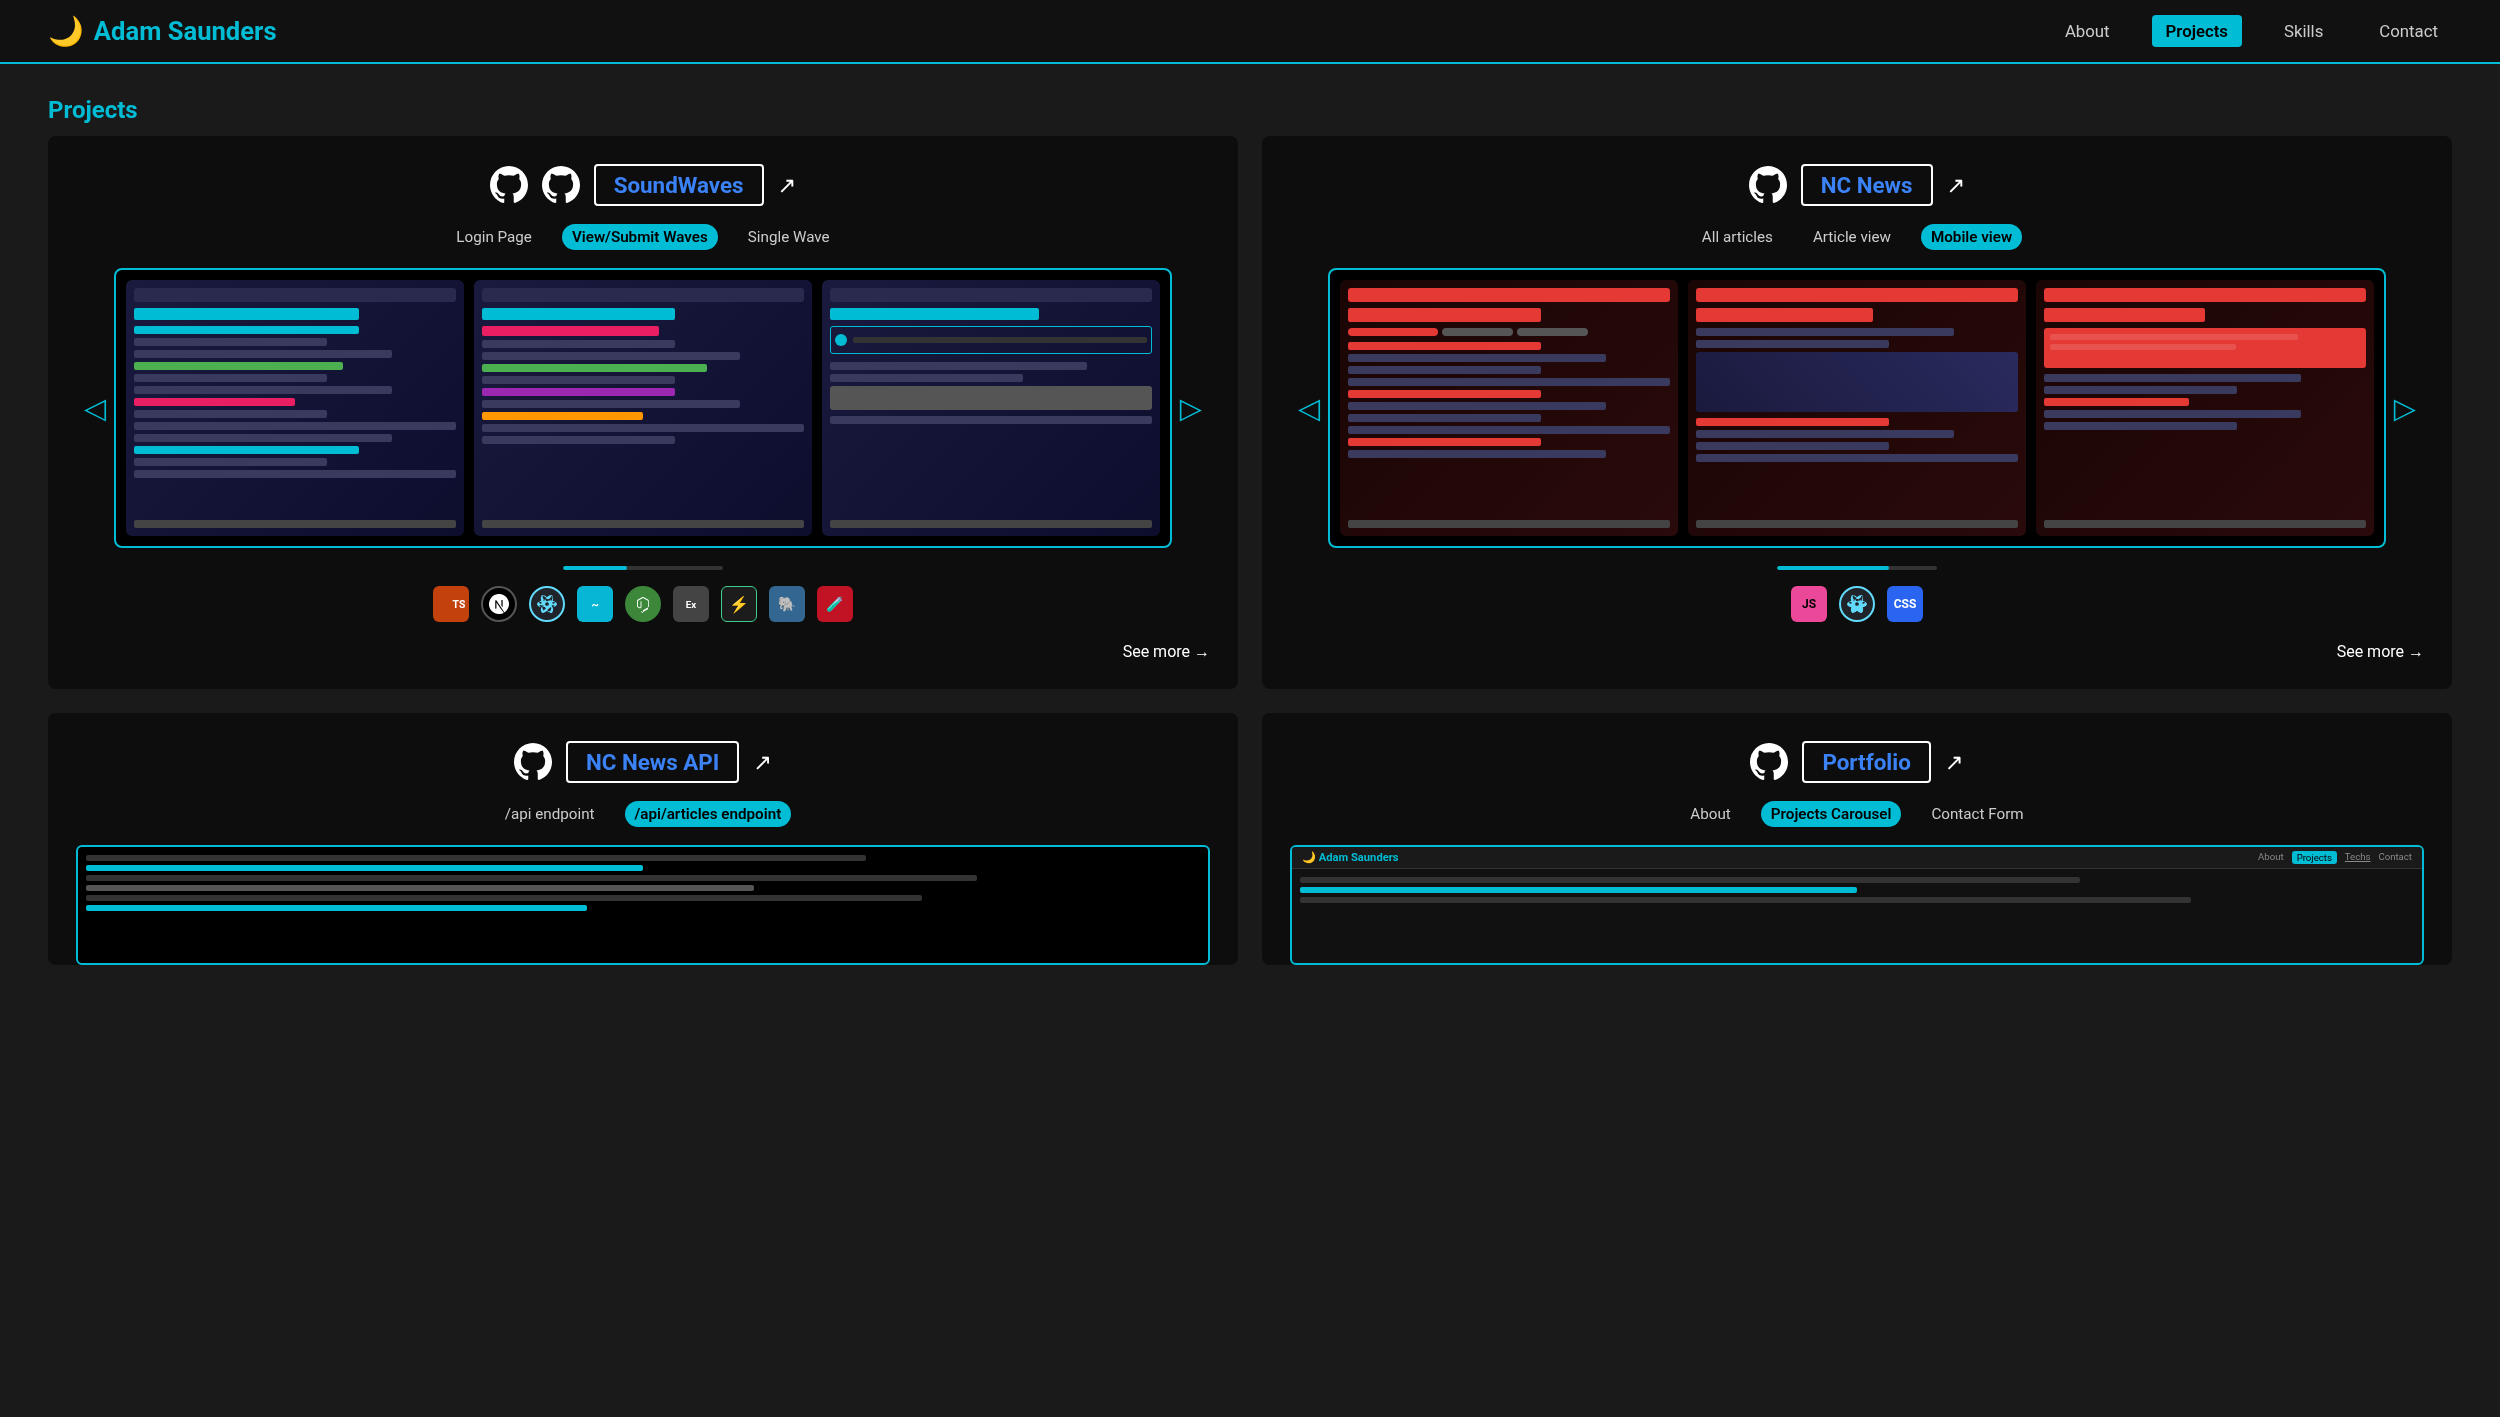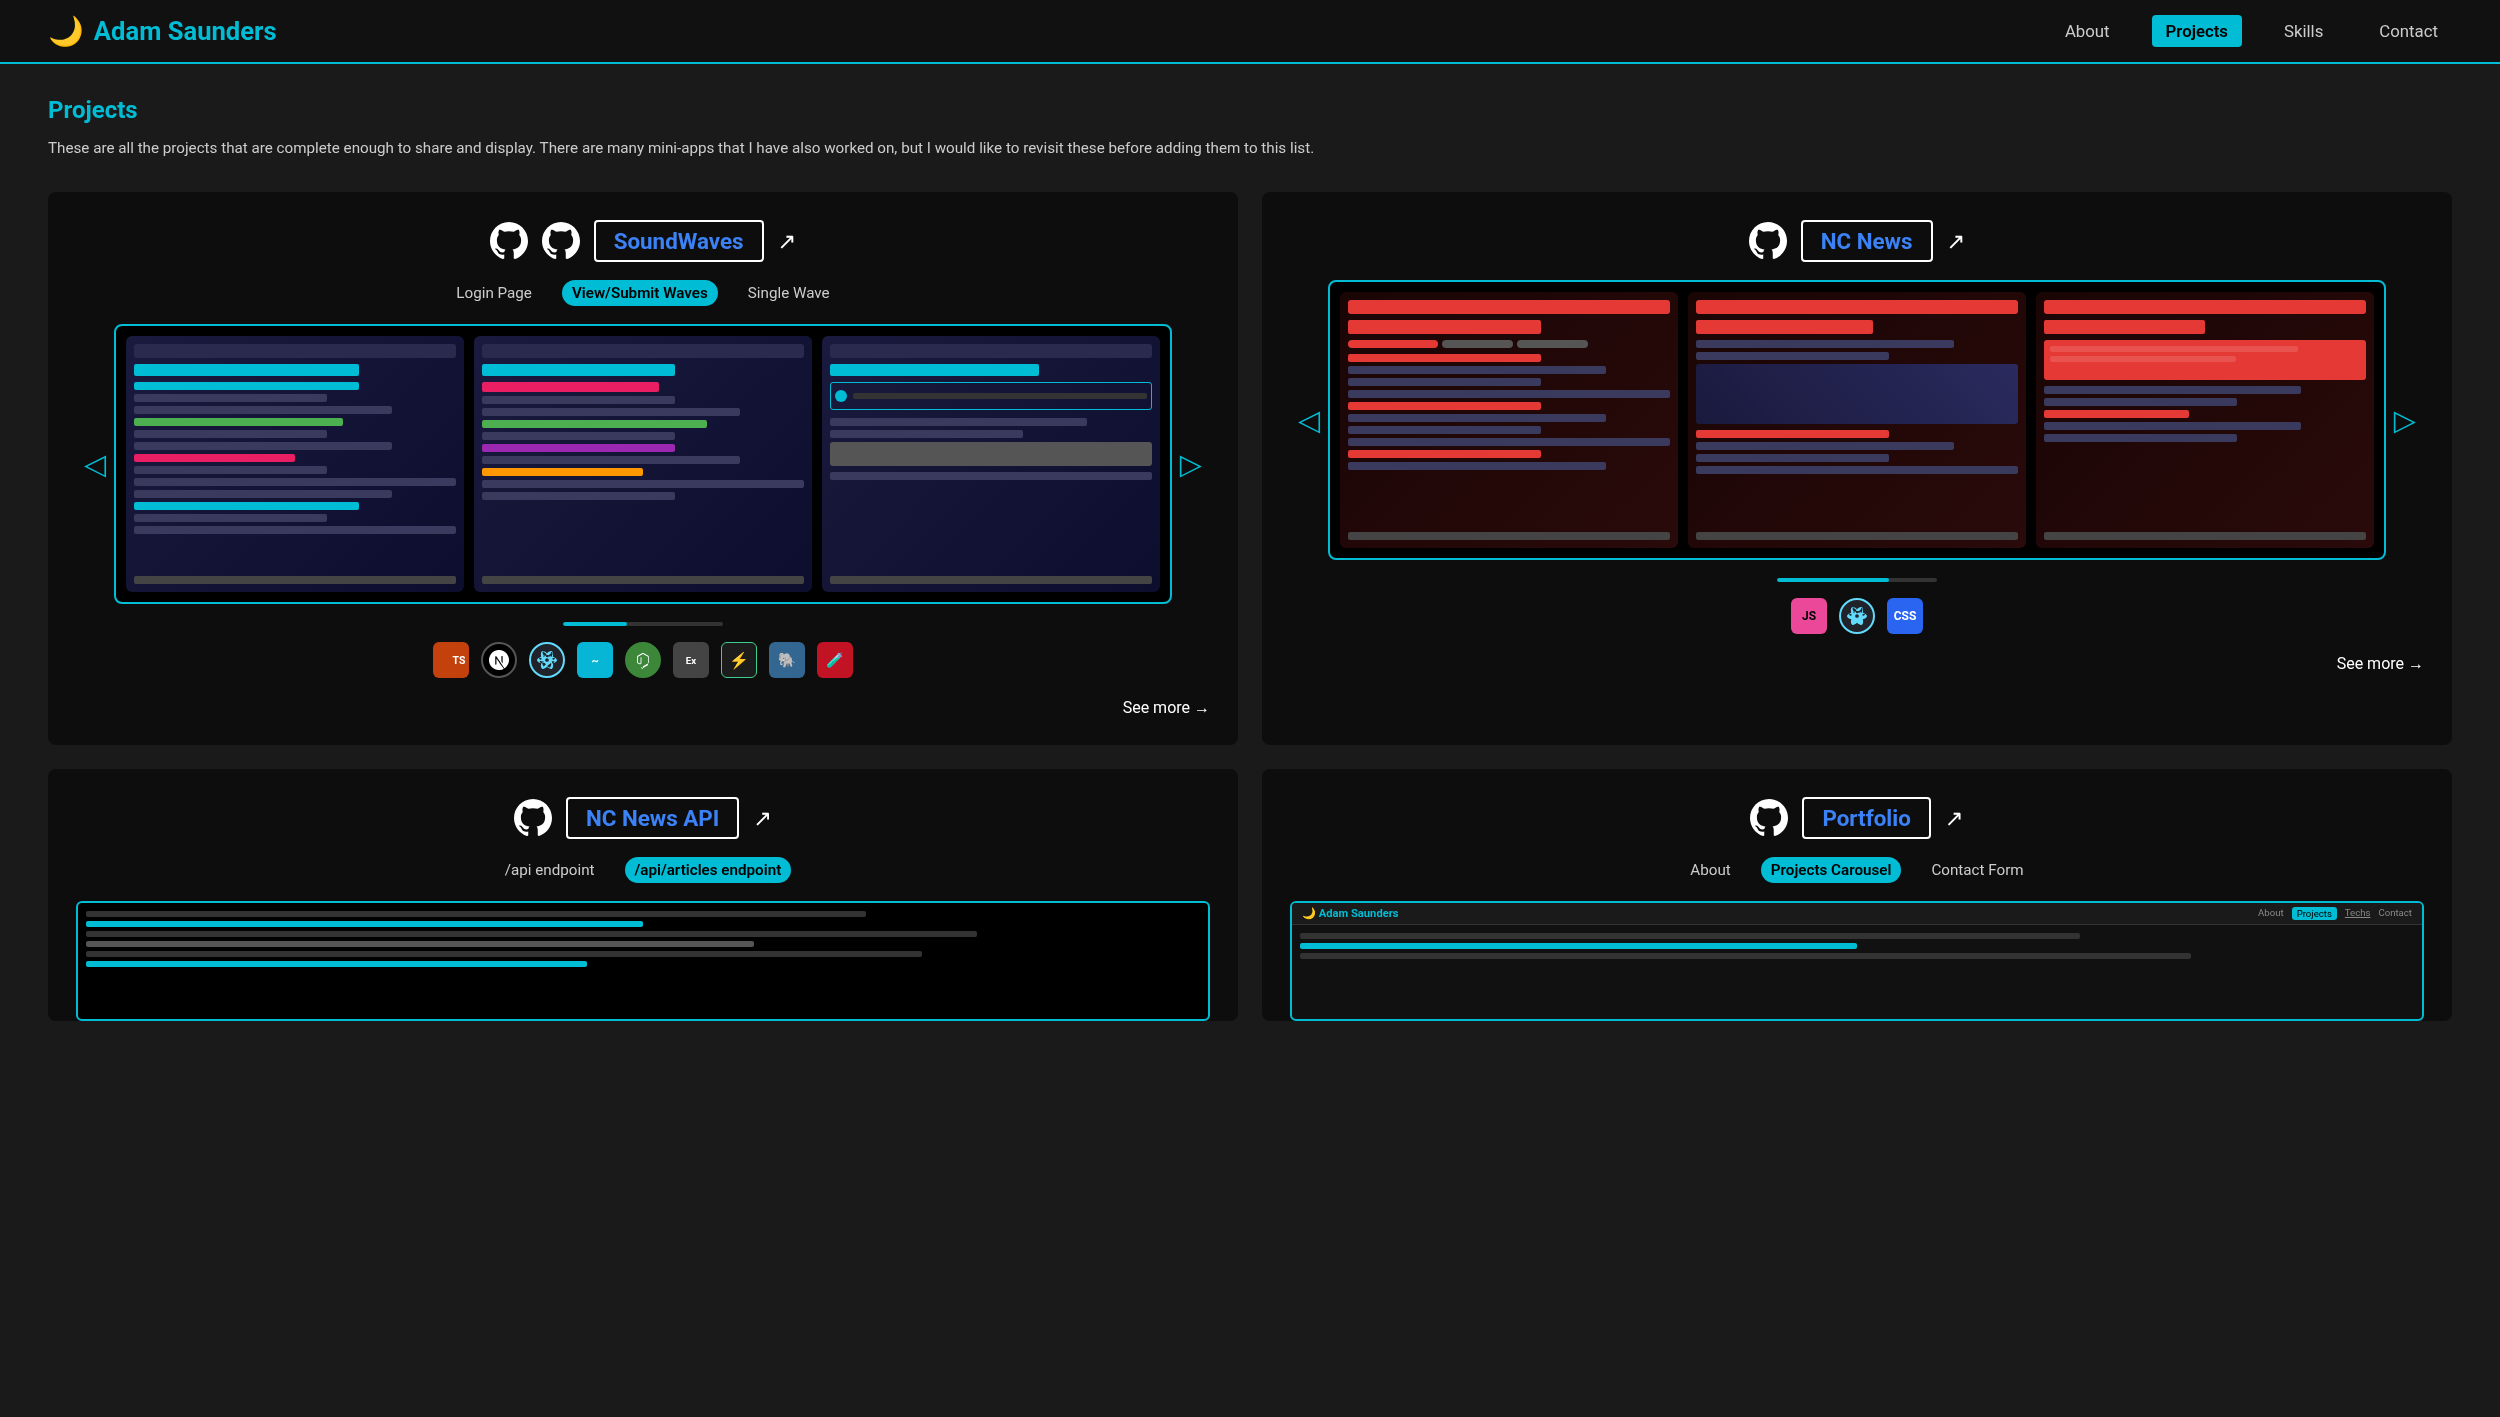--- a/index.html
+++ b/index.html
@@ -306,21 +306,20 @@
   <div class="nav-links">
     <a class="nav-link">About</a>
     <a class="nav-link active">Projects</a>
     <a class="nav-link">Skills</a>
     <a class="nav-link">Contact</a>
   </div>
 </nav>
 
 <main class="main-content">
   <h1 class="section-title">Projects</h1>
-  <p class="section-desc">These are all the projects that are complete enough to share and display. There are many mini-apps that I have also worked on, but I would like to revisit these before adding them to this list.</p>
 
   <div class="projects-grid">
 
     <div class="project-card">
       <div class="card-header">
 
         <svg class="github-icon" viewBox="0 0 24 24" xmlns="http://www.w3.org/2000/svg">
           <path d="M12 0C5.374 0 0 5.373 0 12c0 5.302 3.438 9.8 8.207 11.387.599.111.793-.261.793-.577v-2.234c-3.338.726-4.033-1.416-4.033-1.416-.546-1.387-1.333-1.756-1.333-1.756-1.089-.745.083-.729.083-.729 1.205.084 1.839 1.237 1.839 1.237 1.07 1.834 2.807 1.304 3.492.997.107-.775.418-1.305.762-1.604-2.665-.305-5.467-1.334-5.467-5.931 0-1.311.469-2.381 1.236-3.221-.124-.303-.535-1.524.117-3.176 0 0 1.008-.322 3.301 1.23A11.509 11.509 0 0 1 12 5.803c1.02.005 2.047.138 3.006.404 2.291-1.552 3.297-1.23 3.297-1.23.653 1.653.242 2.874.118 3.176.77.84 1.235 1.911 1.235 3.221 0 4.609-2.807 5.624-5.479 5.921.43.372.823 1.102.823 2.222v3.293c0 .319.192.694.801.576C20.566 21.797 24 17.3 24 12c0-6.627-5.373-12-12-12z"></path>
         </svg>
 
@@ -440,20 +439,25 @@
       <div class="card-header">
         <svg class="github-icon" viewBox="0 0 24 24" xmlns="http://www.w3.org/2000/svg">
           <path d="M12 0C5.374 0 0 5.373 0 12c0 5.302 3.438 9.8 8.207 11.387.599.111.793-.261.793-.577v-2.234c-3.338.726-4.033-1.416-4.033-1.416-.546-1.387-1.333-1.756-1.333-1.756-1.089-.745.083-.729.083-.729 1.205.084 1.839 1.237 1.839 1.237 1.07 1.834 2.807 1.304 3.492.997.107-.775.418-1.305.762-1.604-2.665-.305-5.467-1.334-5.467-5.931 0-1.311.469-2.381 1.236-3.221-.124-.303-.535-1.524.117-3.176 0 0 1.008-.322 3.301 1.23A11.509 11.509 0 0 1 12 5.803c1.02.005 2.047.138 3.006.404 2.291-1.552 3.297-1.23 3.297-1.23.653 1.653.242 2.874.118 3.176.77.84 1.235 1.911 1.235 3.221 0 4.609-2.807 5.624-5.479 5.921.43.372.823 1.102.823 2.222v3.293c0 .319.192.694.801.576C20.566 21.797 24 17.3 24 12c0-6.627-5.373-12-12-12z"></path>
         </svg>
         <div class="project-title-box">
           <span>NC News</span>
         </div>
         <span class="external-link-icon">↗</span>
       </div>
 
+      <div class="card-tabs">
+        <span class="tab-item">All articles</span>
+        <span class="tab-item">Article view</span>
+        <span class="tab-item active">Mobile view</span>
+      </div>
 
       <div class="carousel-area">
         <span class="carousel-arrow">◁</span>
         <div class="carousel-images">
 
           <div class="carousel-screenshot nc-screenshot">
             <div class="screenshot-mockup" style="background: linear-gradient(135deg, #1a0505 0%, #2a0a0a 100%);">
               <div class="mockup-bar" style="background:#e53935;"></div>
               <div style="background:#e53935;height:14px;border-radius:2px;margin-bottom:6px;width:60%;"></div>
               <div style="display:flex;gap:4px;margin-bottom:6px;">

